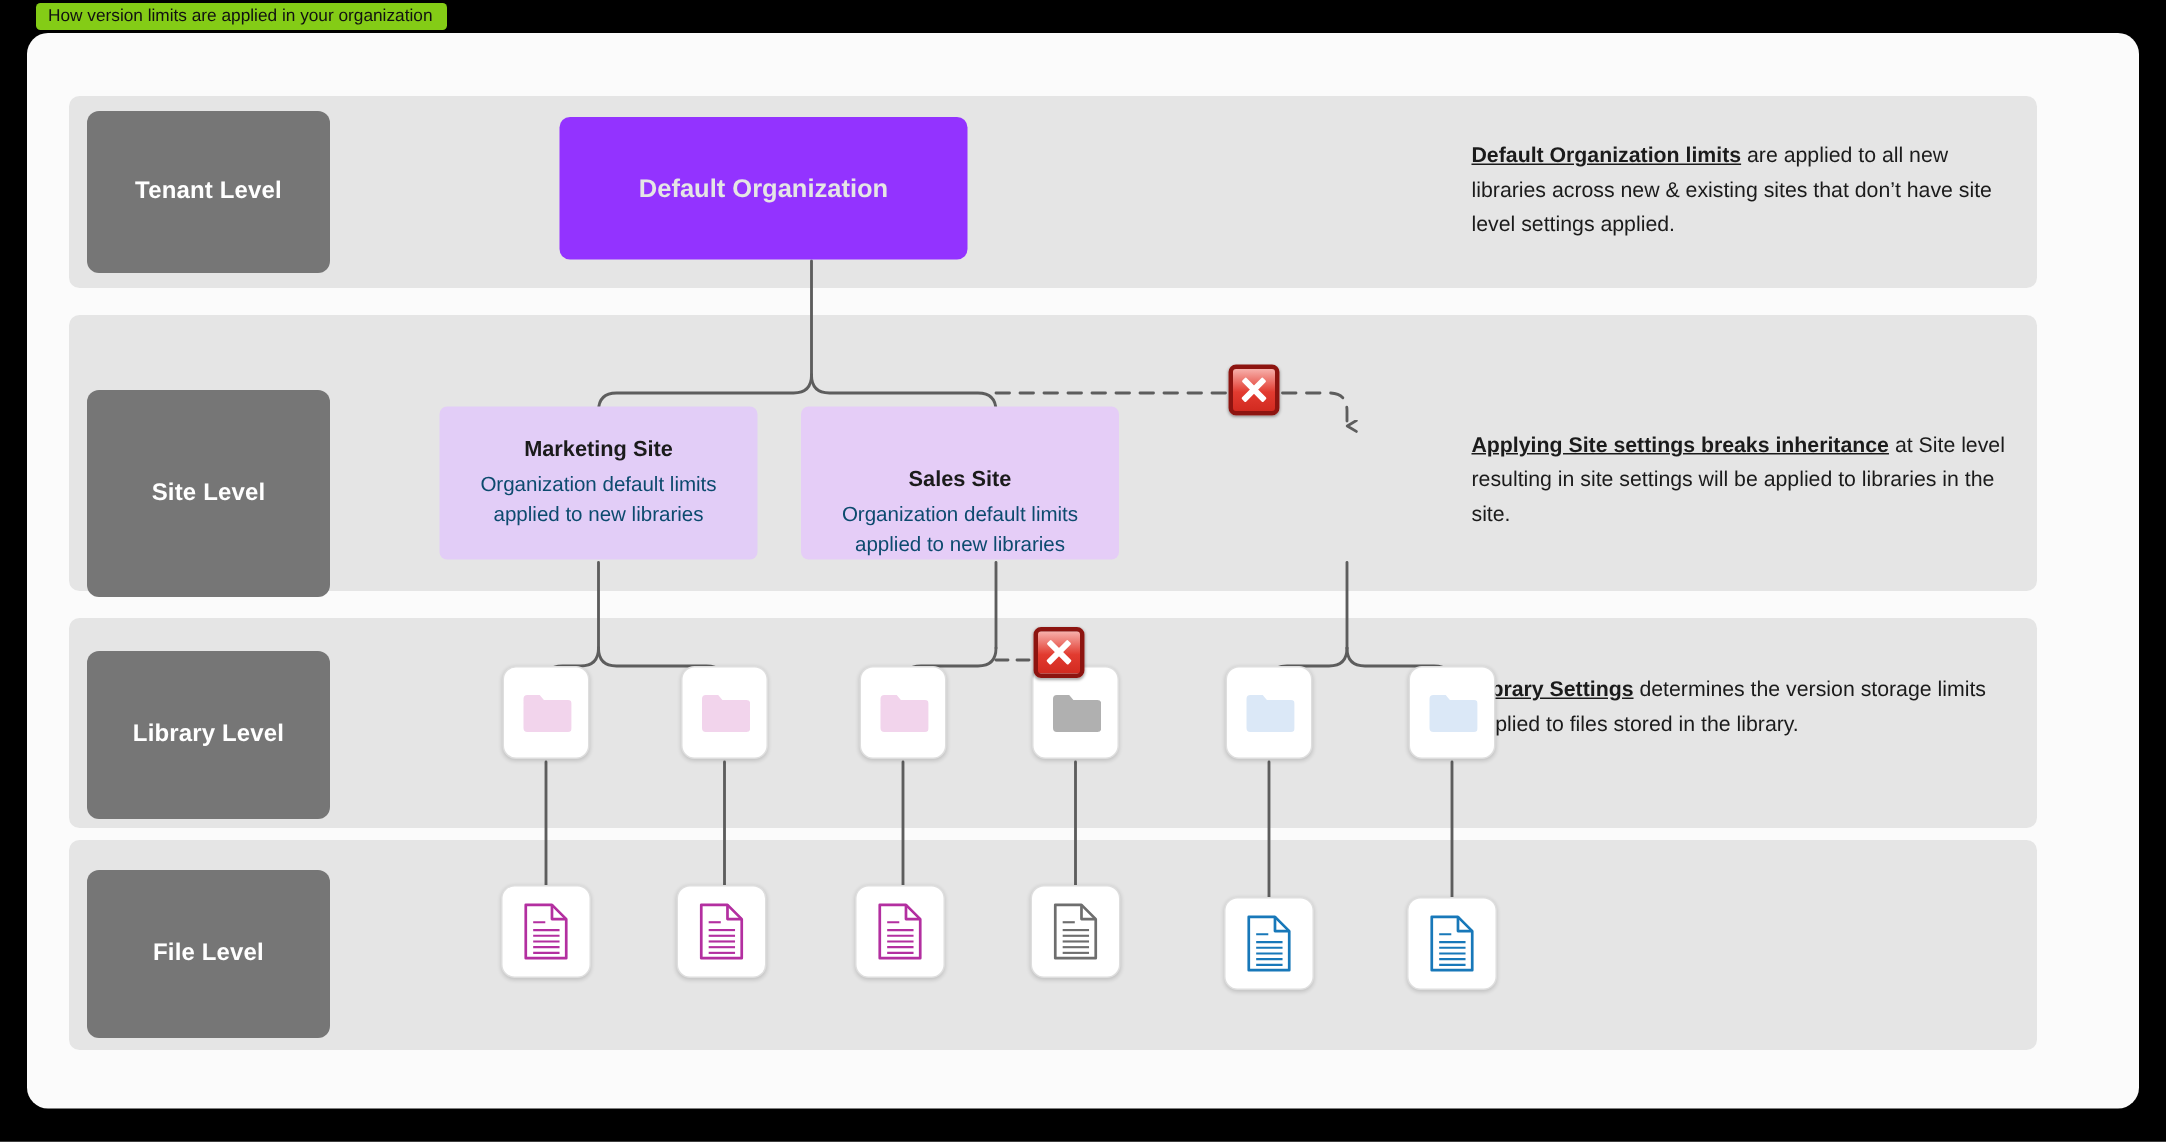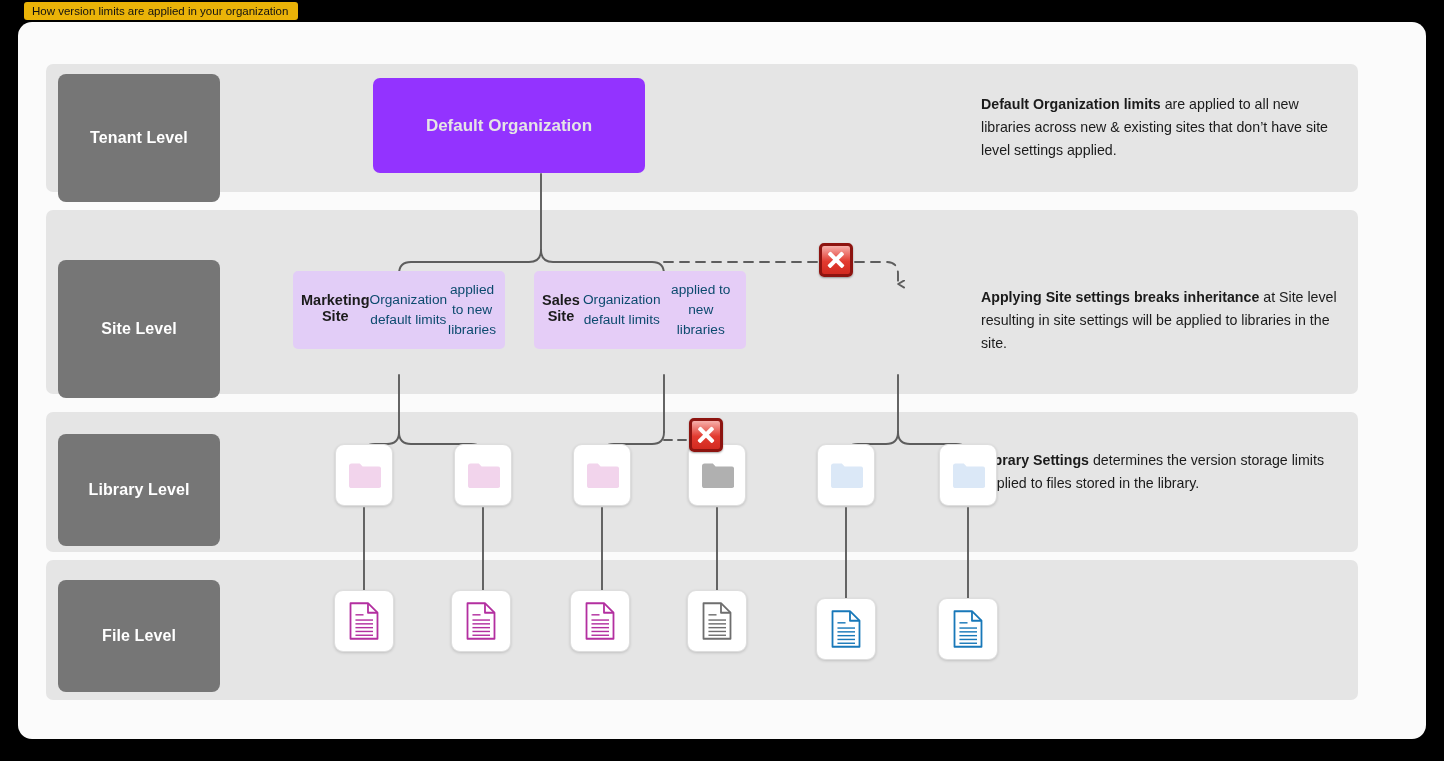--- a/index.html
+++ b/index.html
@@ -9,21 +9,21 @@
     width: 1444px; height: 761px;
     font-family: "Liberation Sans", sans-serif;
     overflow: hidden;
   }
   #root { position: relative; width: 1444px; height: 761px; }
 
   
   .titlebar {
     position: absolute; left: 24px; top: 2px;
     height: 18px; padding: 0 10px 0 8px;
-    background: #eab308;
+    background: #84cc16;
     border-radius: 3px;
     display: flex; align-items: center;
     font-size: 11.5px; color: #111;
     white-space: nowrap;
     z-index: 40;
   }
 
   
   .page-card {
     position: absolute;
@@ -53,21 +53,21 @@
     width: 162px;
     background: #767676;
     border-radius: 8px;
     color: #fff;
     font-size: 16px;
     font-weight: bold;
     display: flex; align-items: center; justify-content: center;
     text-align: center;
     letter-spacing: .1px;
   }
-  .chip-tenant  { top: 74px;  height: 128px; }
+  .chip-tenant  { top: 74px;  height: 108px; }
   .chip-site    { top: 260px; height: 138px; }
   .chip-library { top: 434px; height: 112px; }
   .chip-file    { top: 580px; height: 112px; }
 
   
   .tenant-box {
     position: absolute;
     left: 373px; top: 78px;
     width: 272px; height: 95px;
     background: #9333ff;
@@ -79,37 +79,37 @@
     display: flex; flex-direction: column;
     align-items: center; justify-content: center;
     text-align: center;
     z-index: 6;
   }
 
   
   .site-box {
     position: absolute;
     top: 271px;
-    width: 212px; height: 78px;
+    width: 212px; height: 102px;
     border-radius: 5px;
-    display: flex; flex-direction: row;
+    display: flex; flex-direction: column;
     align-items: center; justify-content: center;
     text-align: center;
     padding: 0 8px;
     z-index: 6;
   }
   .site-box .s-title {
     font-size: 14.5px; font-weight: bold; color: #1b1b1b;
     margin-bottom: 5px;
   }
   .site-box .s-line {
     font-size: 13.7px; color: #0c4a6e; line-height: 1.45;
   }
   .site-marketing { left: 293px; background: #e2cdf7; }
-  .site-sales     { left: 534px; background: #e5cdf7; }
+  .site-sales     { left: 534px; background: #e5cdf7; justify-content: flex-end; }
   .site-legal     { left: 774px; background: #b9ddf7; }
 
   
   .icon-card {
     position: absolute;
     background: #fff;
     border-radius: 9px;
     border: 1px solid #dedede;
     box-shadow: 0 1px 3px rgba(0,0,0,.16);
     display: flex; align-items: center; justify-content: center;
@@ -123,21 +123,21 @@
 
   
   .note {
     position: absolute;
     left: 981px;
     width: 360px;
     font-size: 14.2px;
     line-height: 1.62;
     color: #1b1b1b;
   }
-  .note b { font-weight: bold; }
+  .note b { font-weight: bold; text-decoration: underline; }
   .note-tenant  { top: 93px; }
   .note-site    { top: 286px; }
   .note-library { top: 449px; }
 
   
   #wires { position: absolute; left: 0; top: 0; width: 1444px; height: 761px; z-index: 3; pointer-events: none; }
 
   
   .xbadge {
     position: absolute;

